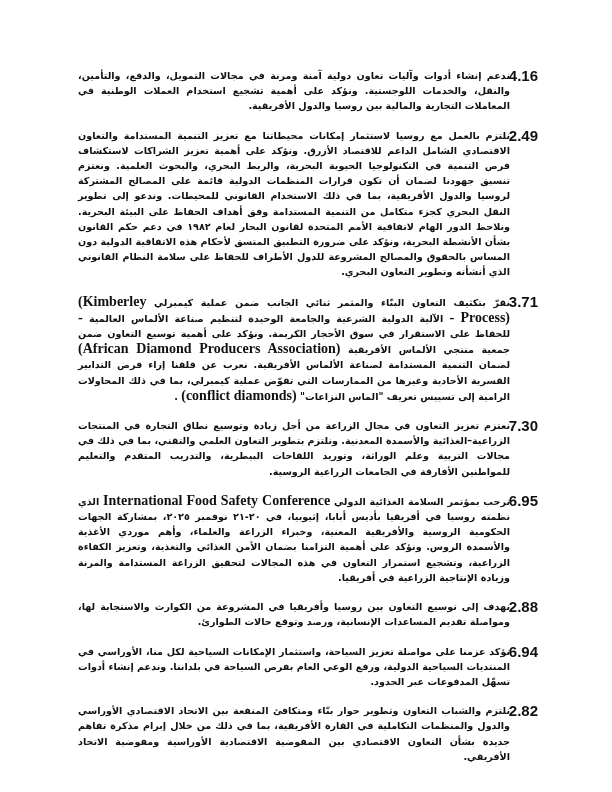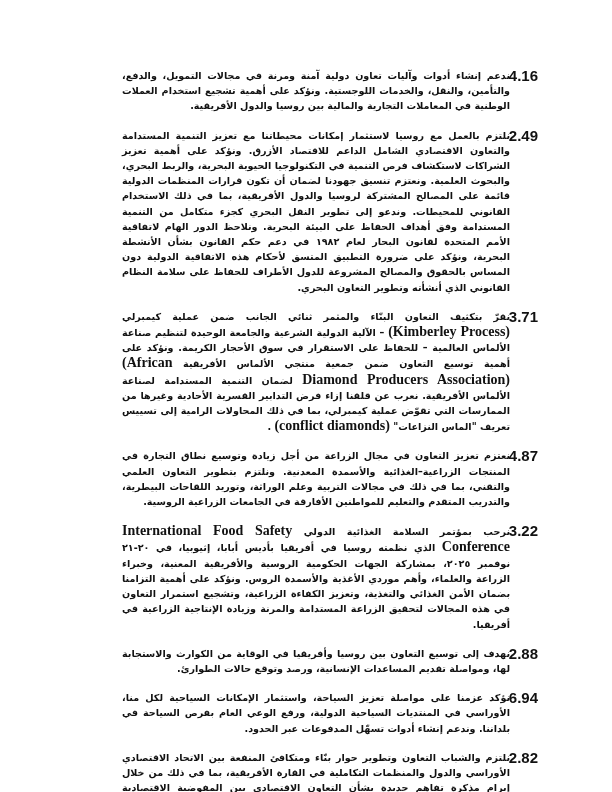--- a/index.html
+++ b/index.html
@@ -1,20 +1,20 @@
 <!DOCTYPE html>
 <html><head>
 <meta charset="utf-8">
 <style>
   html, body { margin: 0; padding: 0; background: #ffffff; }
   body { width: 612px; height: 792px; position: relative; overflow: hidden; font-family: "DejaVu Sans", "Liberation Sans", sans-serif; color: #111; }
   .page { position: absolute; left: 78px; top: 68px; width: 460px; direction: rtl; }
   .para { position: relative; font-size: 9.6px; line-height: 15.2px; font-weight: bold; text-align: justify; text-align-last: right; padding-right: 28px; margin: 0 0 14px 0; }
   .para .num { position: absolute; right: 0; top: 0; direction: ltr; font-family: "Liberation Sans", sans-serif; font-weight: bold; font-size: 15px; }
-  .para .txt { display: block; margin-left: 44px; }
+  .para .txt { display: block; }
   .section-heading { text-align: center; font-size: 10px; font-weight: bold; margin: 26px 0 12px 0; padding-right: 0; }
   .latin { font-family: "Liberation Serif", serif; font-weight: bold; font-size: 14px; }
 </style>
 </head>
 <body>
 
 <div class="page">
 
   <div class="para">
     <span class="num">4.16</span>
@@ -25,32 +25,32 @@
     <span class="num">2.49</span>
     <span class="txt">نلتزم بالعمل مع روسيا لاستثمار إمكانات محيطاتنا مع تعزيز التنمية المستدامة والتعاون الاقتصادي الشامل الداعم للاقتصاد الأزرق. ونؤكد على أهمية تعزيز الشراكات لاستكشاف فرص التنمية في التكنولوجيا الحيوية البحرية، والربط البحري، والبحوث العلمية. ونعتزم تنسيق جهودنا لضمان أن تكون قرارات المنظمات الدولية قائمة على المصالح المشتركة لروسيا والدول الأفريقية، بما في ذلك الاستخدام القانوني للمحيطات. وندعو إلى تطوير النقل البحري كجزء متكامل من التنمية المستدامة وفق أهداف الحفاظ على البيئة البحرية. ونلاحظ الدور الهام لاتفاقية الأمم المتحدة لقانون البحار لعام ١٩٨٢ في دعم حكم القانون بشأن الأنشطة البحرية، ونؤكد على ضرورة التطبيق المتسق لأحكام هذه الاتفاقية الدولية دون المساس بالحقوق والمصالح المشروعة للدول الأطراف للحفاظ على سلامة النظام القانوني الذي أنشأته وتطوير التعاون البحري.</span>
   </div>
 
   <div class="para">
     <span class="num">3.71</span>
     <span class="txt"><span>نقرّ بتكثيف التعاون البنّاء والمثمر ثنائي الجانب ضمن عملية كيمبرلي </span><span class="latin" dir="ltr">(Kimberley Process)</span><span> – الآلية الدولية الشرعية والجامعة الوحيدة لتنظيم صناعة الألماس العالمية – للحفاظ على الاستقرار في سوق الأحجار الكريمة. ونؤكد على أهمية توسيع التعاون ضمن جمعية منتجي الألماس الأفريقية </span><span class="latin" dir="ltr">(African Diamond Producers Association)</span><span> لضمان التنمية المستدامة لصناعة الألماس الأفريقية. نعرب عن قلقنا إزاء فرض التدابير القسرية الأحادية وغيرها من الممارسات التي تقوّض عملية كيمبرلي، بما في ذلك المحاولات الرامية إلى تسييس تعريف "الماس النزاعات" </span><span class="latin" dir="ltr">(conflict diamonds)</span><span> .</span></span>
   </div>
 
   <div class="para">
-    <span class="num">4.87</span>
+    <span class="num">7.30</span>
     <span class="txt">نعتزم تعزيز التعاون في مجال الزراعة من أجل زيادة وتوسيع نطاق التجارة في المنتجات الزراعية–الغذائية والأسمدة المعدنية. ونلتزم بتطوير التعاون العلمي والتقني، بما في ذلك في مجالات التربية وعلم الوراثة، وتوريد اللقاحات البيطرية، والتدريب المتقدم والتعليم للمواطنين الأفارقة في الجامعات الزراعية الروسية.</span>
   </div>
 
   <div class="para">
-    <span class="num">3.22</span>
+    <span class="num">6.95</span>
     <span class="txt"><span>نرحب بمؤتمر السلامة الغذائية الدولي </span><span class="latin" dir="ltr">International Food Safety Conference</span><span> الذي نظمته روسيا في أفريقيا بأديس أبابا، إثيوبيا، في ٢٠-٢١ نوفمبر ٢٠٢٥، بمشاركة الجهات الحكومية الروسية والأفريقية المعنية، وخبراء الزراعة والعلماء، وأهم موردي الأغذية والأسمدة الروس. ونؤكد على أهمية التزامنا بضمان الأمن الغذائي والتغذية، وتعزيز الكفاءة الزراعية، وتشجيع استمرار التعاون في هذه المجالات لتحقيق الزراعة المستدامة والمرنة وزيادة الإنتاجية الزراعية في أفريقيا.</span></span>
   </div>
 
   <div class="para">
     <span class="num">2.88</span>
-    <span class="txt">نهدف إلى توسيع التعاون بين روسيا وأفريقيا في الوقاية من الكوارث والاستجابة لها، ومواصلة تقديم المساعدات الإنسانية، ورصد وتوقع حالات الطوارئ.</span>
+    <span class="txt">نهدف إلى توسيع التعاون بين روسيا وأفريقيا في المشروعة من الكوارث والاستجابة لها، ومواصلة تقديم المساعدات الإنسانية، ورصد وتوقع حالات الطوارئ.</span>
   </div>
 
   <div class="para">
     <span class="num">6.94</span>
     <span class="txt">نؤكد عزمنا على مواصلة تعزيز السياحة، واستثمار الإمكانات السياحية لكل منا، الأوراسي في المنتديات السياحية الدولية، ورفع الوعي العام بفرص السياحة في بلداننا. وندعم إنشاء أدوات تسهّل المدفوعات عبر الحدود.</span>
   </div>
 
   <div class="para">
     <span class="num">2.82</span>
     <span class="txt">نلتزم والشباب التعاون وتطوير حوار بنّاء ومتكافئ المنفعة بين الاتحاد الاقتصادي الأوراسي والدول والمنظمات التكاملية في القارة الأفريقية، بما في ذلك من خلال إبرام مذكرة تفاهم جديدة بشأن التعاون الاقتصادي بين المفوضية الاقتصادية الأوراسية ومفوضية الاتحاد الأفريقي.</span>

